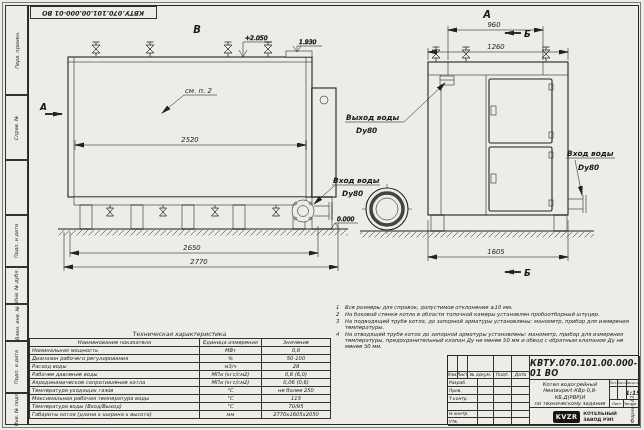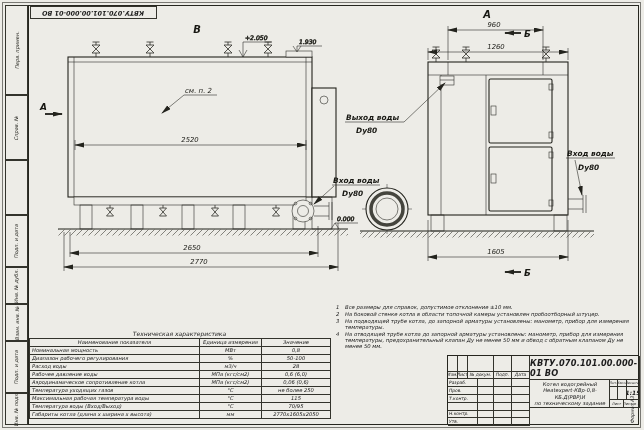--- a/index.html
+++ b/index.html
@@ -466,16 +466,23 @@
     <div class="cell ctr" style="left:179px;top:24px;width:13px;height:6.5px;font-size:3.4px">Масштаб</div>
     <div class="cell ctr" style="left:162px;top:30.5px;width:8px;height:13.5px"></div>
     <div class="cell ctr" style="left:170px;top:30.5px;width:9px;height:13.5px"></div>
     <div class="cell ctr scaleval" style="left:179px;top:30.5px;width:13px;height:13.5px">1:15</div>
 
     <div class="cell ctr" style="left:162px;top:44px;width:14px;height:8px;font-size:3.6px">Лист</div>
     <div class="cell ctr" style="left:176px;top:44px;width:16px;height:8px;font-size:3.6px">
       <span>Листов</span>&nbsp;<span>2</span>
     </div>
 
+    <div class="cell company" style="left:82px;top:52px;width:110px;height:18px">
+      <span class="logo-box">KVZR</span>
+      <span class="company-name">
+        <span>КОТЕЛЬНЫЙ</span>
+        <span>ЗАВОД РЭП</span>
+      </span>
+    </div>
   </div>
 
   <div class="format-note">Формат А3</div>
 </div>
 
 </body></html>

